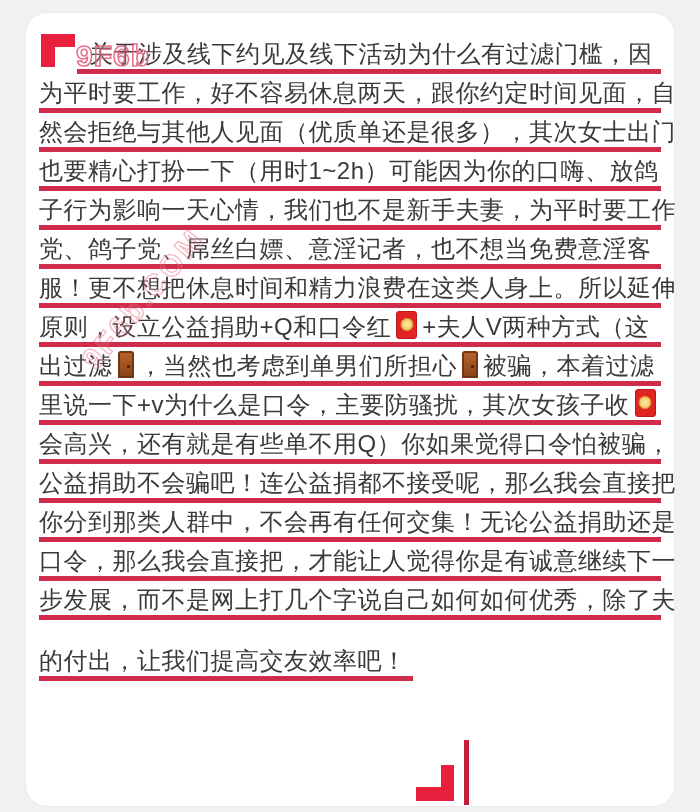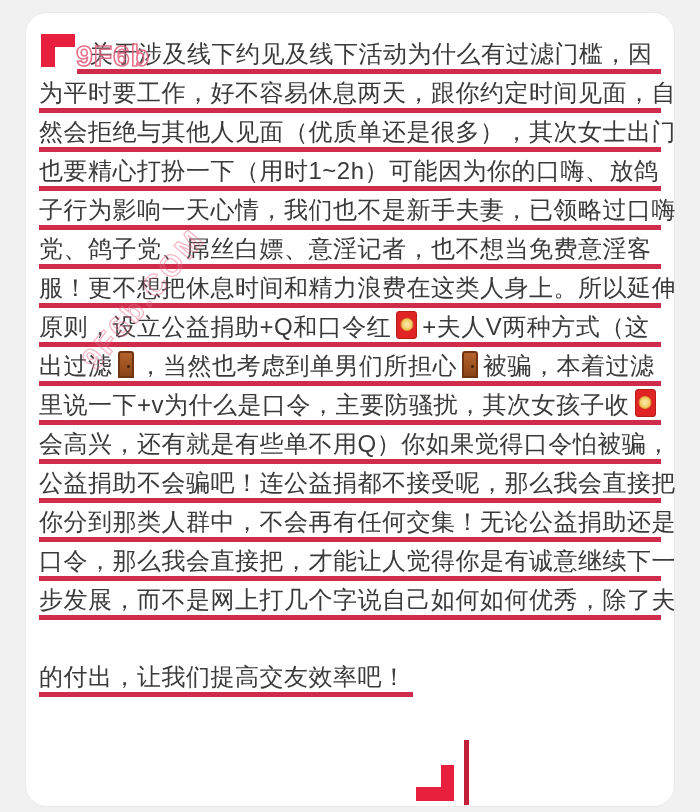--- a/index.html
+++ b/index.html
@@ -24,21 +24,21 @@
   .line{
     position:relative;
     white-space:nowrap;
     height:39px; line-height:37px;
     border-bottom:5px solid var(--underline);
     font-size:24px; font-weight:normal;
     color:var(--text);
     letter-spacing:.5px;
   }
   .line-first{ margin-left:38px; padding-left:12px; }
-  .line-last{ margin-top:38px; width:max-content; padding-right:6px;text-align:right; }
+  .line-last{ margin-top:22px; width:max-content; padding-right:6px;text-align:right; }
 
   
   .icon{ display:inline-block; position:relative; vertical-align:-4px; margin:0 5px; }
   .icon-door{
     width:16px; height:27px;
     background:linear-gradient(180deg,#b4632b,#8a4317);
     border:2px solid #713611;
     border-radius:3px 3px 0 0;
   }
   .icon-door::after{
@@ -96,21 +96,21 @@
 
 <div class="card">
   <div class="corner-tl"></div>
 
   <div class="content">
     <div id="text-lines">
         <div class="line line-first"><span>关于涉及线下约见及线下活动为什么有过滤门槛，因</span></div>
         <div class="line"><span>为平时要工作，好不容易休息两天，跟你约定时间见面，自</span></div>
         <div class="line"><span>然会拒绝与其他人见面（优质单还是很多），其次女士出门</span></div>
         <div class="line"><span>也要精心打扮一下（用时1~2h）可能因为你的口嗨、放鸽</span></div>
-        <div class="line"><span>子行为影响一天心情，我们也不是新手夫妻，已领略过口嗨</span></div>
+        <div class="line"><span>子行为影响一天心情，我们也不是新手夫妻，为平时要工作</span></div>
         <div class="line"><span>党、鸽子党、屌丝白嫖、意淫记者，也不想当免费意淫客</span></div>
         <div class="line"><span>服！更不想把休息时间和精力浪费在这类人身上。所以延伸</span></div>
         <div class="line"><span>原则，设立公益捐助+Q和口令红</span><span class="icon icon-red-envelope"></span><span>+夫人V两种方式（这</span></div>
         <div class="line"><span>出过滤</span><span class="icon icon-door"></span><span>，当然也考虑到单男们所担心</span><span class="icon icon-door"></span><span>被骗，本着过滤</span></div>
         <div class="line"><span>里说一下+v为什么是口令，主要防骚扰，其次女孩子收</span><span class="icon icon-red-envelope"></span></div>
         <div class="line"><span>会高兴，还有就是有些单不用Q）你如果觉得口令怕被骗，</span></div>
         <div class="line"><span>公益捐助不会骗吧！连公益捐都不接受呢，那么我会直接把</span></div>
         <div class="line"><span>你分到那类人群中，不会再有任何交集！无论公益捐助还是</span></div>
         <div class="line"><span>口令，那么我会直接把，才能让人觉得你是有诚意继续下一</span></div>
         <div class="line"><span>步发展，而不是网上打几个字说自己如何如何优秀，除了夫</span></div>

